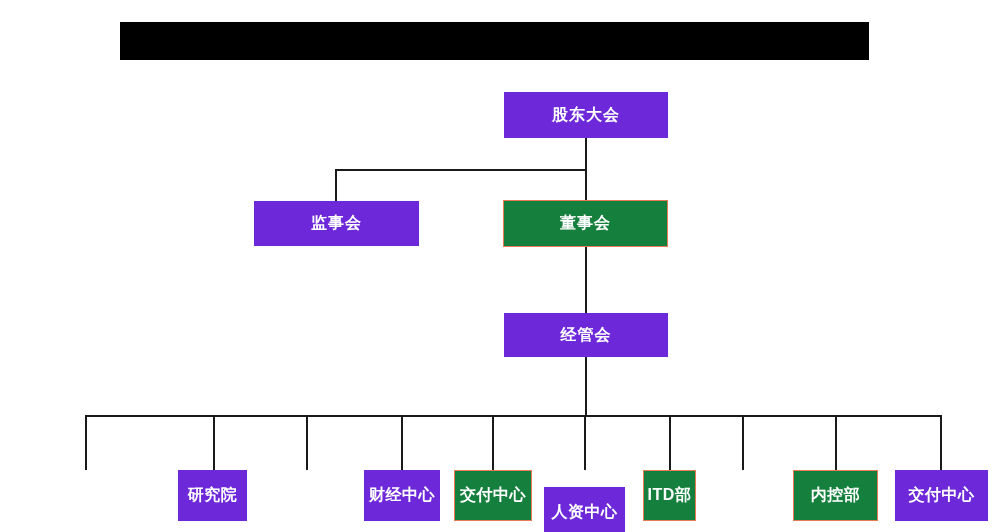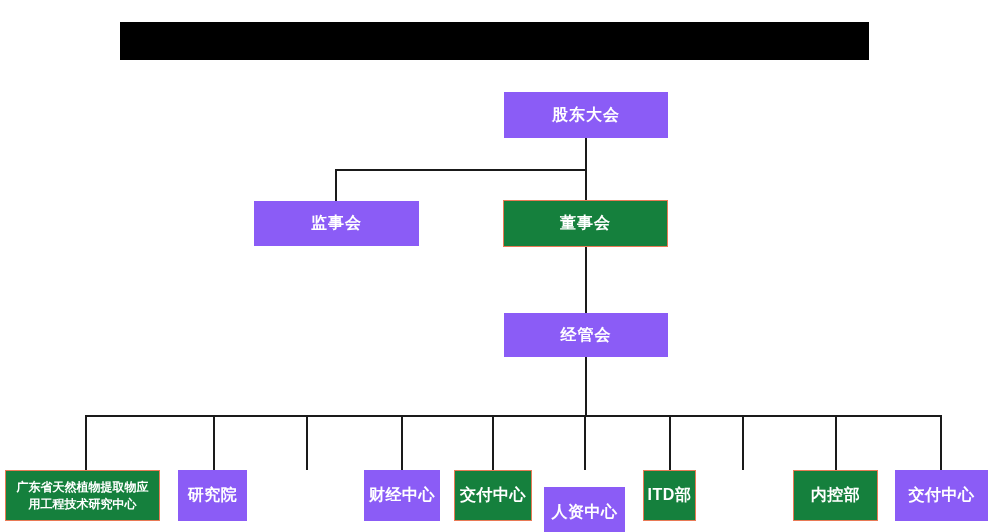--- a/index.html
+++ b/index.html
@@ -26,21 +26,21 @@
     position: absolute;
     display: flex;
     align-items: center;
     justify-content: center;
     color: #ffffff;
     font-weight: bold;
     text-align: center;
     box-sizing: border-box;
     z-index: 2;
   }
-  .dark  { background: #8b5cf6; }
+  .dark  { background: #6d28d9; }
   .light { background: #15803d; border: 1px solid #e97a56; }
   .lvl   { font-size: 16px; letter-spacing: 1px; }
 
   .box-root  { left: 504px; top:  92px; width: 164px; height: 46px; }
   .box-sup   { left: 254px; top: 201px; width: 165px; height: 45px; }
   .box-board { left: 503px; top: 200px; width: 165px; height: 47px; }
   .box-mgmt  { left: 504px; top: 313px; width: 164px; height: 44px; }
 
   .dept { top: 470px; height: 51px; font-size: 16px; letter-spacing: 0.5px; }
   .dept-0 { left:   5px; width: 155px; font-size: 12px; line-height: 1.35; letter-spacing: 0; padding: 0 6px; }
@@ -89,21 +89,20 @@
   </svg>
 
   <div class="box dark lvl box-root">股东大会</div>
 
   <div class="box dark lvl box-sup">监事会</div>
 
   <div class="box light lvl box-board">董事会</div>
 
   <div class="box dark lvl box-mgmt">经管会</div>
 
-  <div class="box light dept dept-0">广东省天然植物提取物应用工程技术研究中心</div>
 
   <div class="box dark dept dept-1">研究院</div>
 
 
   <div class="box dark dept dept-3">财经中心</div>
 
   <div class="box light dept dept-4">交付中心</div>
 
   <div class="box dark dept dept-5">人资中心</div>
 

